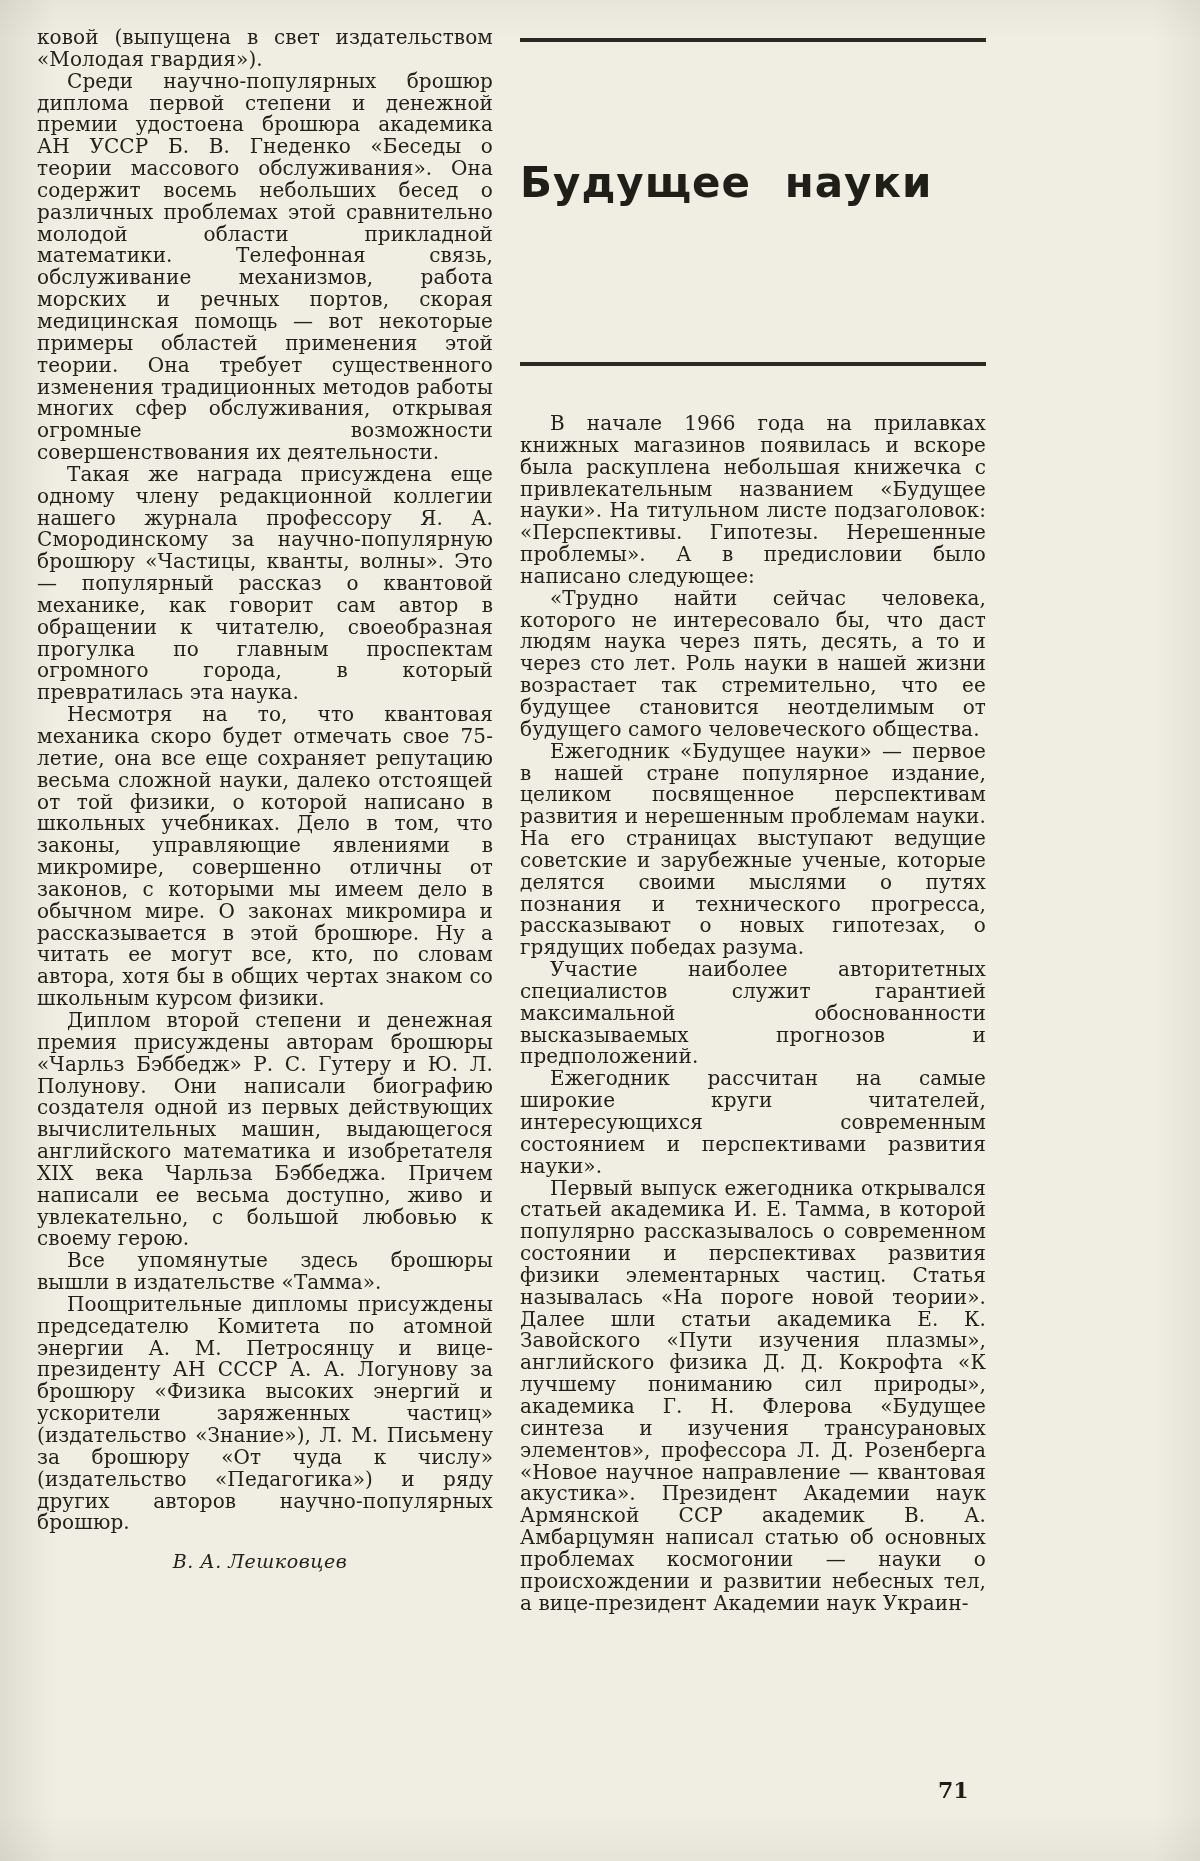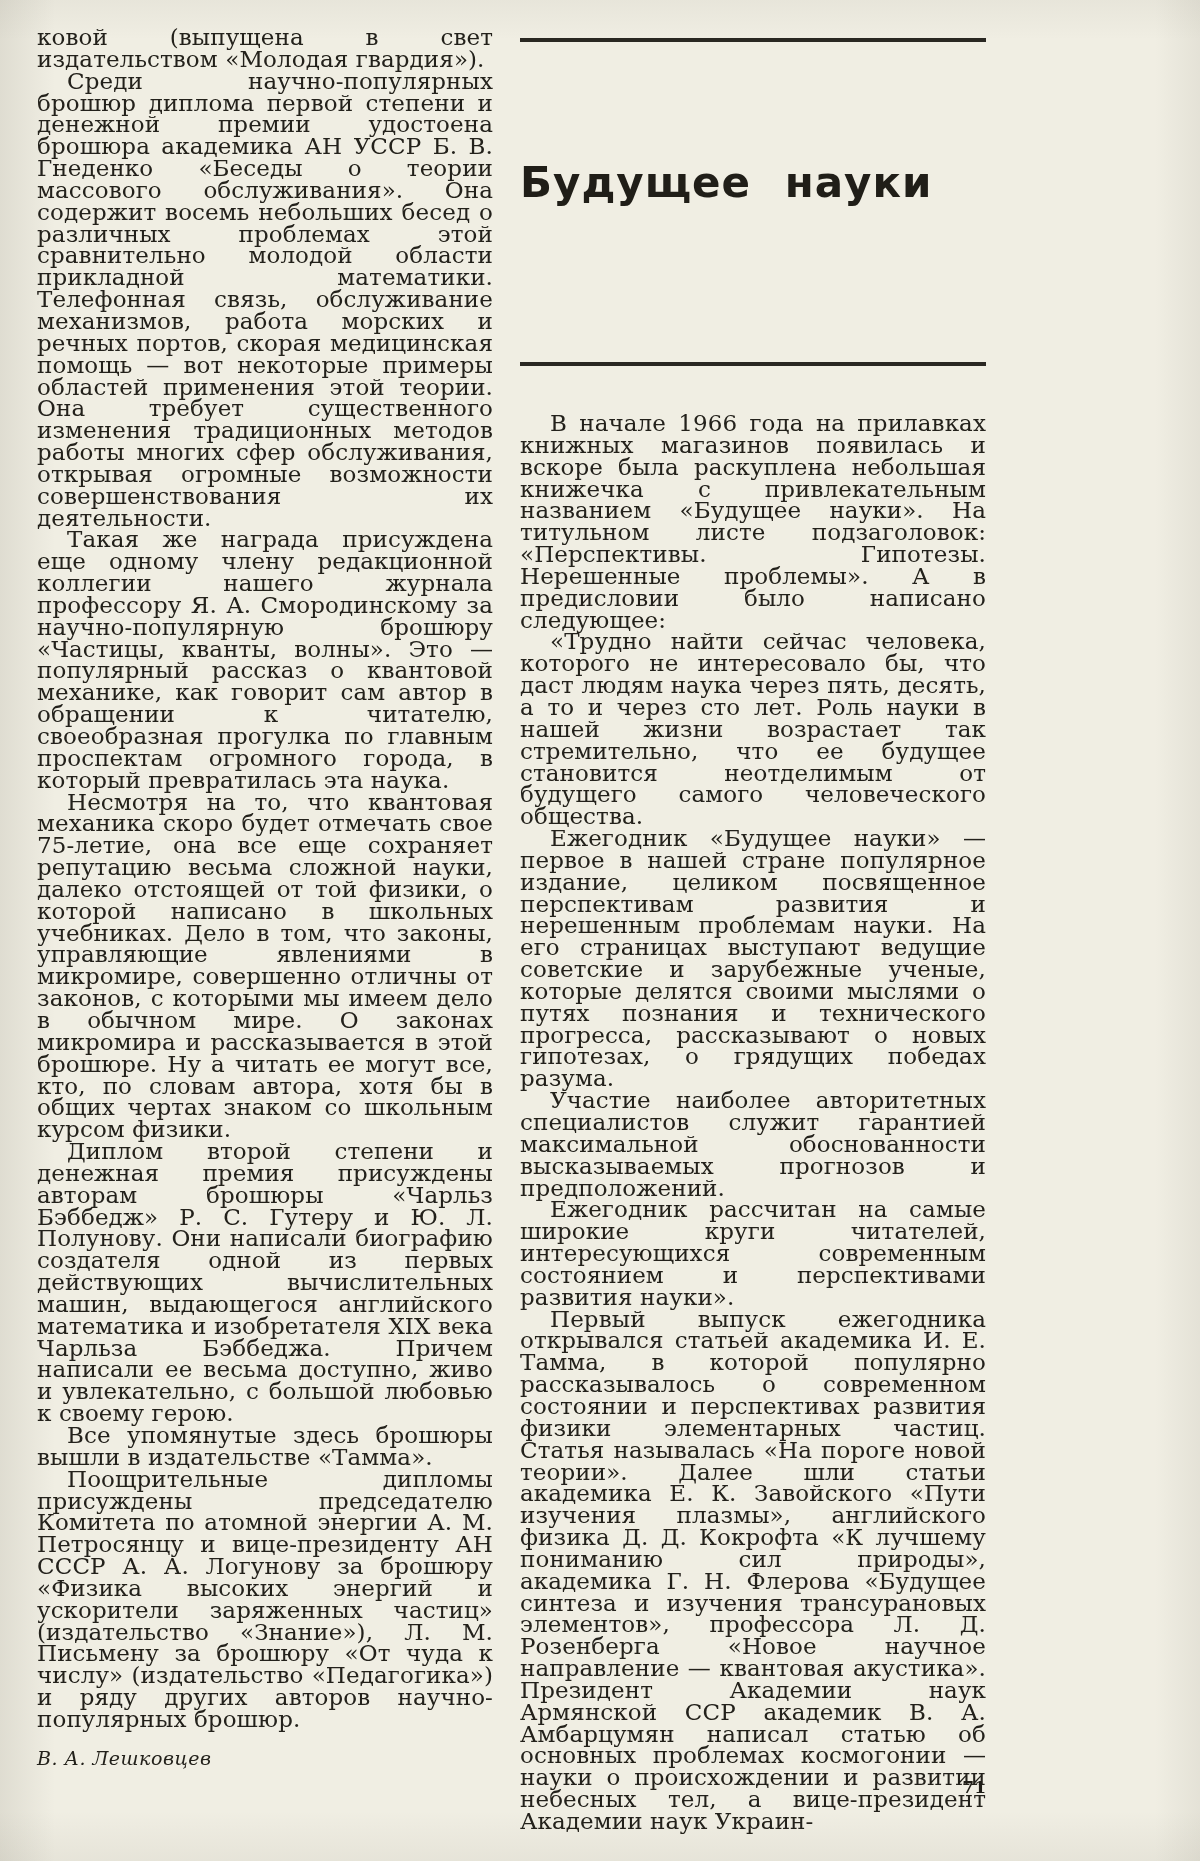--- a/index.html
+++ b/index.html
@@ -33,38 +33,38 @@
   .col-right {
     position: absolute;
     left: 520px;
     top: 0;
     width: 466px;
     height: 1536px;
   }
 
   .body-text p {
     margin: 0;
-    font-size: 23px;
+    font-size: 20px;
     line-height: 21.85px;
     text-align: justify;
     text-indent: 30px;
     letter-spacing: 0.1px;
     hyphens: auto;
     -webkit-hyphens: auto;
   }
   .body-text p.first {
     text-indent: 0;
   }
 
   .signature {
     margin-top: 16px;
     padding-right: 10px;
     font-size: 19px;
     font-style: italic;
-    text-align: left;
+    text-align: center;
     letter-spacing: 0.5px;
   }
 
   
   .rule {
     position: absolute;
     left: 0;
     width: 466px;
     height: 4px;
     background: #2a2822;
@@ -92,24 +92,23 @@
     left: 0;
     width: 466px;
     margin-top: 17px;
   }
 
   .page-number {
     position: absolute;
     left: 938px;
     top: 1777px;
     width: 48px;
-    text-align: right;
     font-family: "DejaVu Serif", serif;
     font-weight: 700;
-    font-size: 17px;
+    font-size: 22px;
     color: #1f1d17;
   }
 </style>
 </head>
 <body>
 
 <div class="page">
 
   <div class="col-left body-text">
     <p class="first">ковой (выпущена в свет издательством «Молодая гвардия»).</p>

